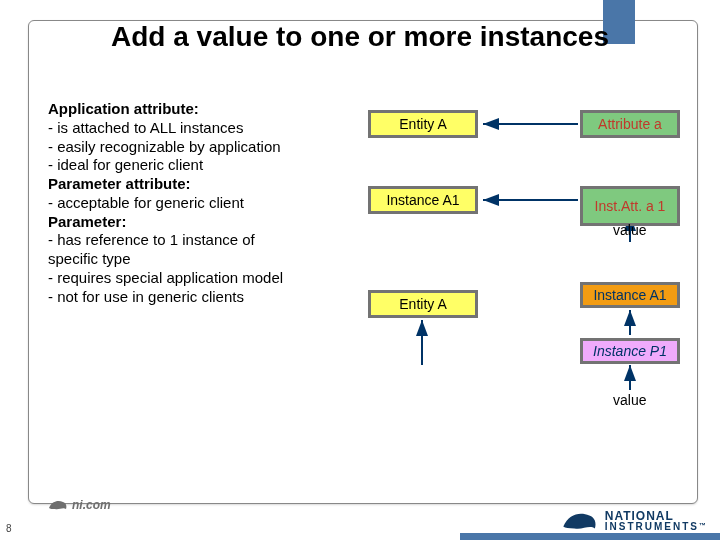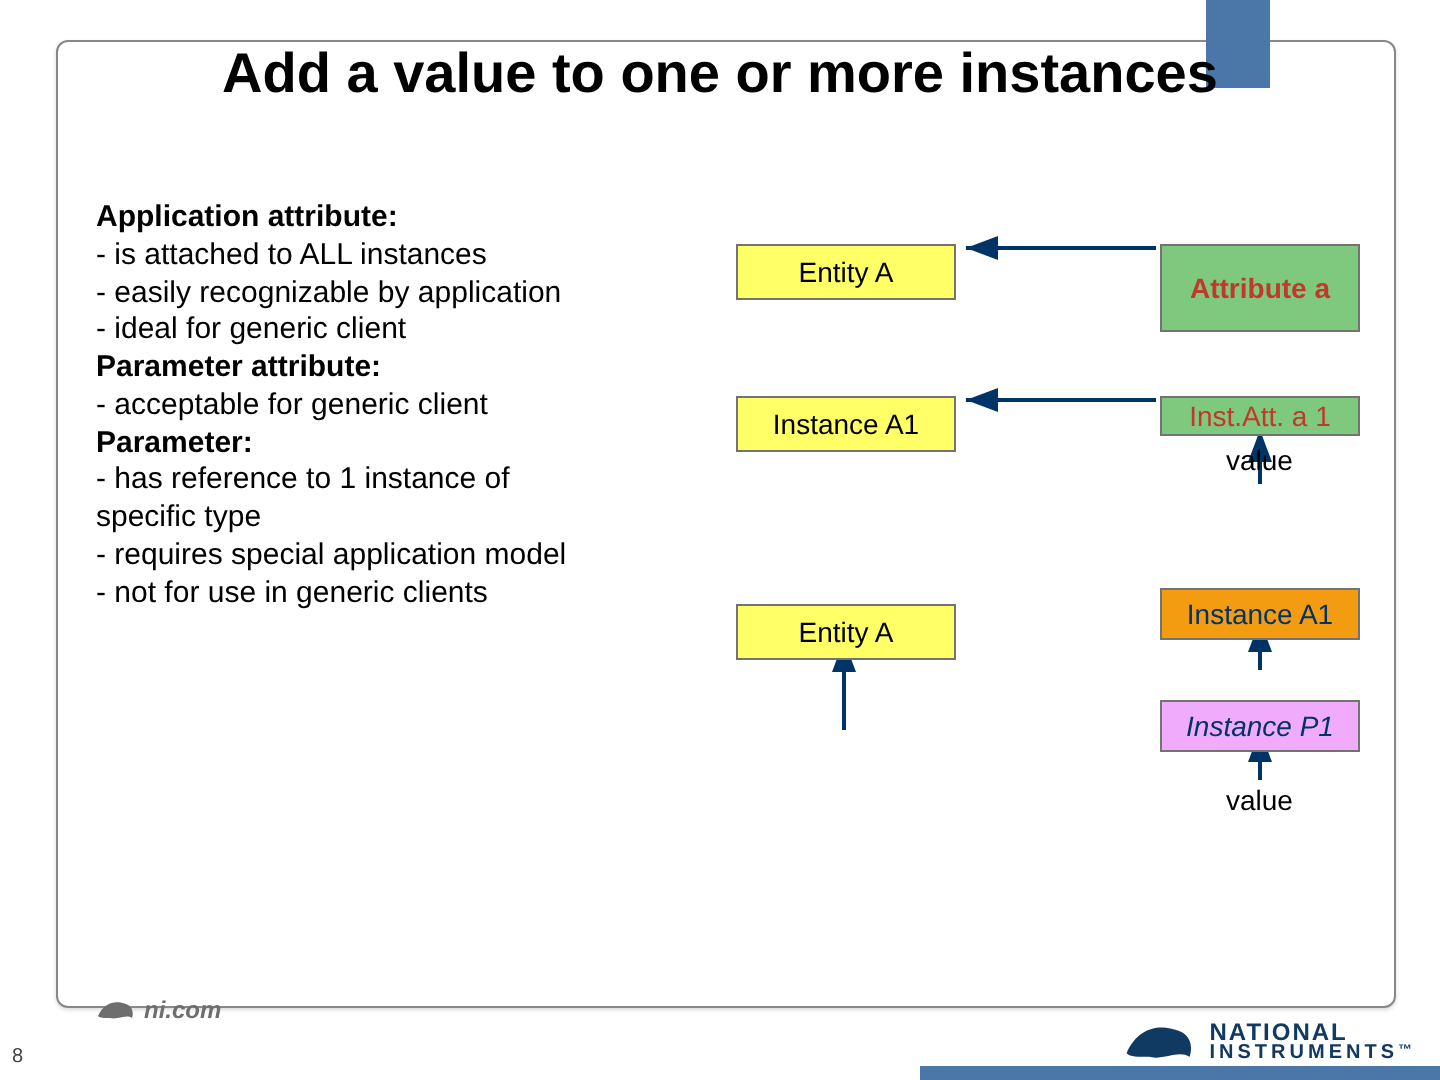--- a/index.html
+++ b/index.html
@@ -64,28 +64,27 @@
   .diag {
     position: absolute;
     top: 100px;
     left: 348px;
     width: 352px;
     height: 380px;
     z-index: 3;
   }
   .box {
     position: absolute;
-    border: 1px solid #737373;
+    border: 3px solid #737373;
     font-size: 14px;
     display: flex;
     align-items: center;
     justify-content: center;
     box-sizing: border-box;
     white-space: nowrap;
-    margin-top: 12px;
   }
   .yellow  { background: #ffff66; color: #000; }
   .green   { background: #7fc97f; color: #c0392b; }
   .orange  { background: #f39c12; color: #003366; }
   .orange2 { background: #f0abfc; color: #003366; font-style: italic; }
   .text-lbl {
     position: absolute;
     font-size: 14px;
     color: #000;
   }
@@ -187,24 +186,24 @@
       </defs>
       <line x1="230" y1="24" x2="135" y2="24" stroke="#003366" stroke-width="2" marker-end="url(#ah)"></line>
       <line x1="230" y1="100" x2="135" y2="100" stroke="#003366" stroke-width="2" marker-end="url(#ah)"></line>
       <line x1="282" y1="142" x2="282" y2="115" stroke="#003366" stroke-width="2" marker-end="url(#ah)"></line>
       <line x1="74" y1="265" x2="74" y2="220" stroke="#003366" stroke-width="2" marker-end="url(#ah)"></line>
       <line x1="282" y1="235" x2="282" y2="210" stroke="#003366" stroke-width="2" marker-end="url(#ah)"></line>
       <line x1="282" y1="290" x2="282" y2="265" stroke="#003366" stroke-width="2" marker-end="url(#ah)"></line>
     </svg>
 
     <div class="box yellow" style="left:20px; top:10px; width:110px; height:28px;">Entity A</div>
-    <div class="box green" style="left:232px; top:10px; width:100px; height:44px;font-weight:bold;">Attribute a</div>
+    <div class="box green" style="left:232px; top:10px; width:100px; height:28px;">Attribute a</div>
 
     <div class="box yellow" style="left:20px; top:86px; width:110px; height:28px;">Instance A1</div>
-    <div class="box green" style="left:232px; top:86px; width:100px; height:20px;">Inst.Att. a 1</div>
+    <div class="box green" style="left:232px; top:86px; width:100px; height:40px;">Inst.Att. a 1</div>
     <div class="text-lbl" style="left:265px; top:122px;">value</div>
 
     <div class="box yellow" style="left:20px; top:190px; width:110px; height:28px;">Entity A</div>
     <div class="box orange" style="left:232px; top:182px; width:100px; height:26px;">Instance A1</div>
 
     <div class="box orange2" style="left:232px; top:238px; width:100px; height:26px;">Instance P1</div>
     <div class="text-lbl" style="left:265px; top:292px;">value</div>
   </div>
 
   <div class="ni-logo-small">

